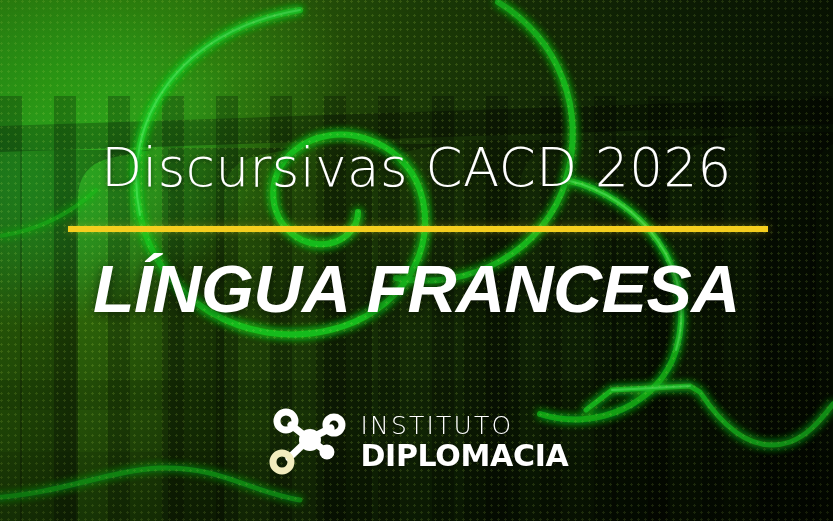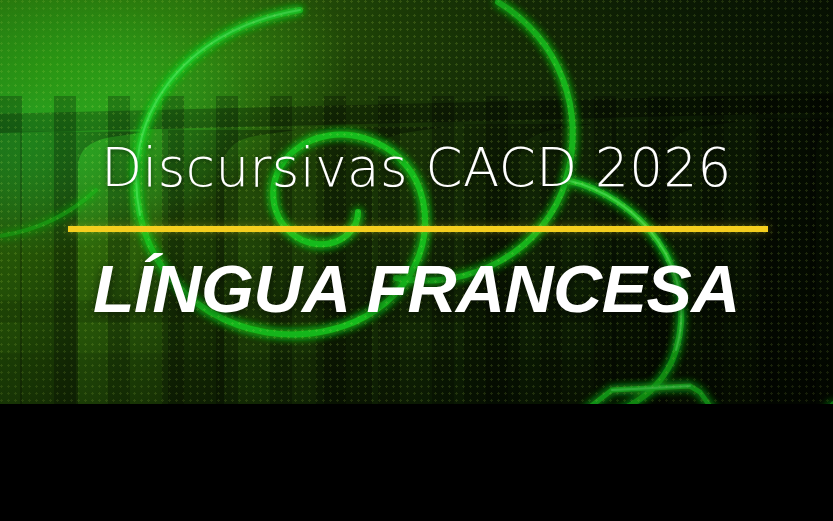--- a/index.html
+++ b/index.html
@@ -7,21 +7,21 @@
     padding: 0;
     background: #000;
   }
   body {
     font-family: "Liberation Sans", sans-serif;
   }
 
   .banner {
     position: relative;
     width: 833px;
-    height: 404px;
+    height: 521px;
     overflow: hidden;
     background: #c2410c;
   }
 
   
   .bg-base {
     position: absolute;
     inset: 0;
     background:
       radial-gradient(ellipse 62% 70% at 6% 16%, #2fa515 0%, rgba(47,165,21,0) 58%),
@@ -278,16 +278,20 @@
 
           <circle cx="45" cy="32" r="11" fill="#ffffff"></circle>
           <circle cx="62" cy="44" r="7.5" fill="#ffffff"></circle>
 
           <circle cx="21" cy="13" r="9" fill="none" stroke="#ffffff" stroke-width="7"></circle>
           <circle cx="69" cy="17" r="8" fill="none" stroke="#ffffff" stroke-width="7"></circle>
           <circle cx="17" cy="54" r="9" fill="none" stroke="#f2edbe" stroke-width="7"></circle>
         </svg>
       </div>
 
+      <div class="logo-words">
+        <div class="logo-instituto">INSTITUTO</div>
+        <div class="logo-diplomacia">DIPLOMACIA</div>
+      </div>
 
     </div>
   </div>
 </div>
 
 </body></html>

